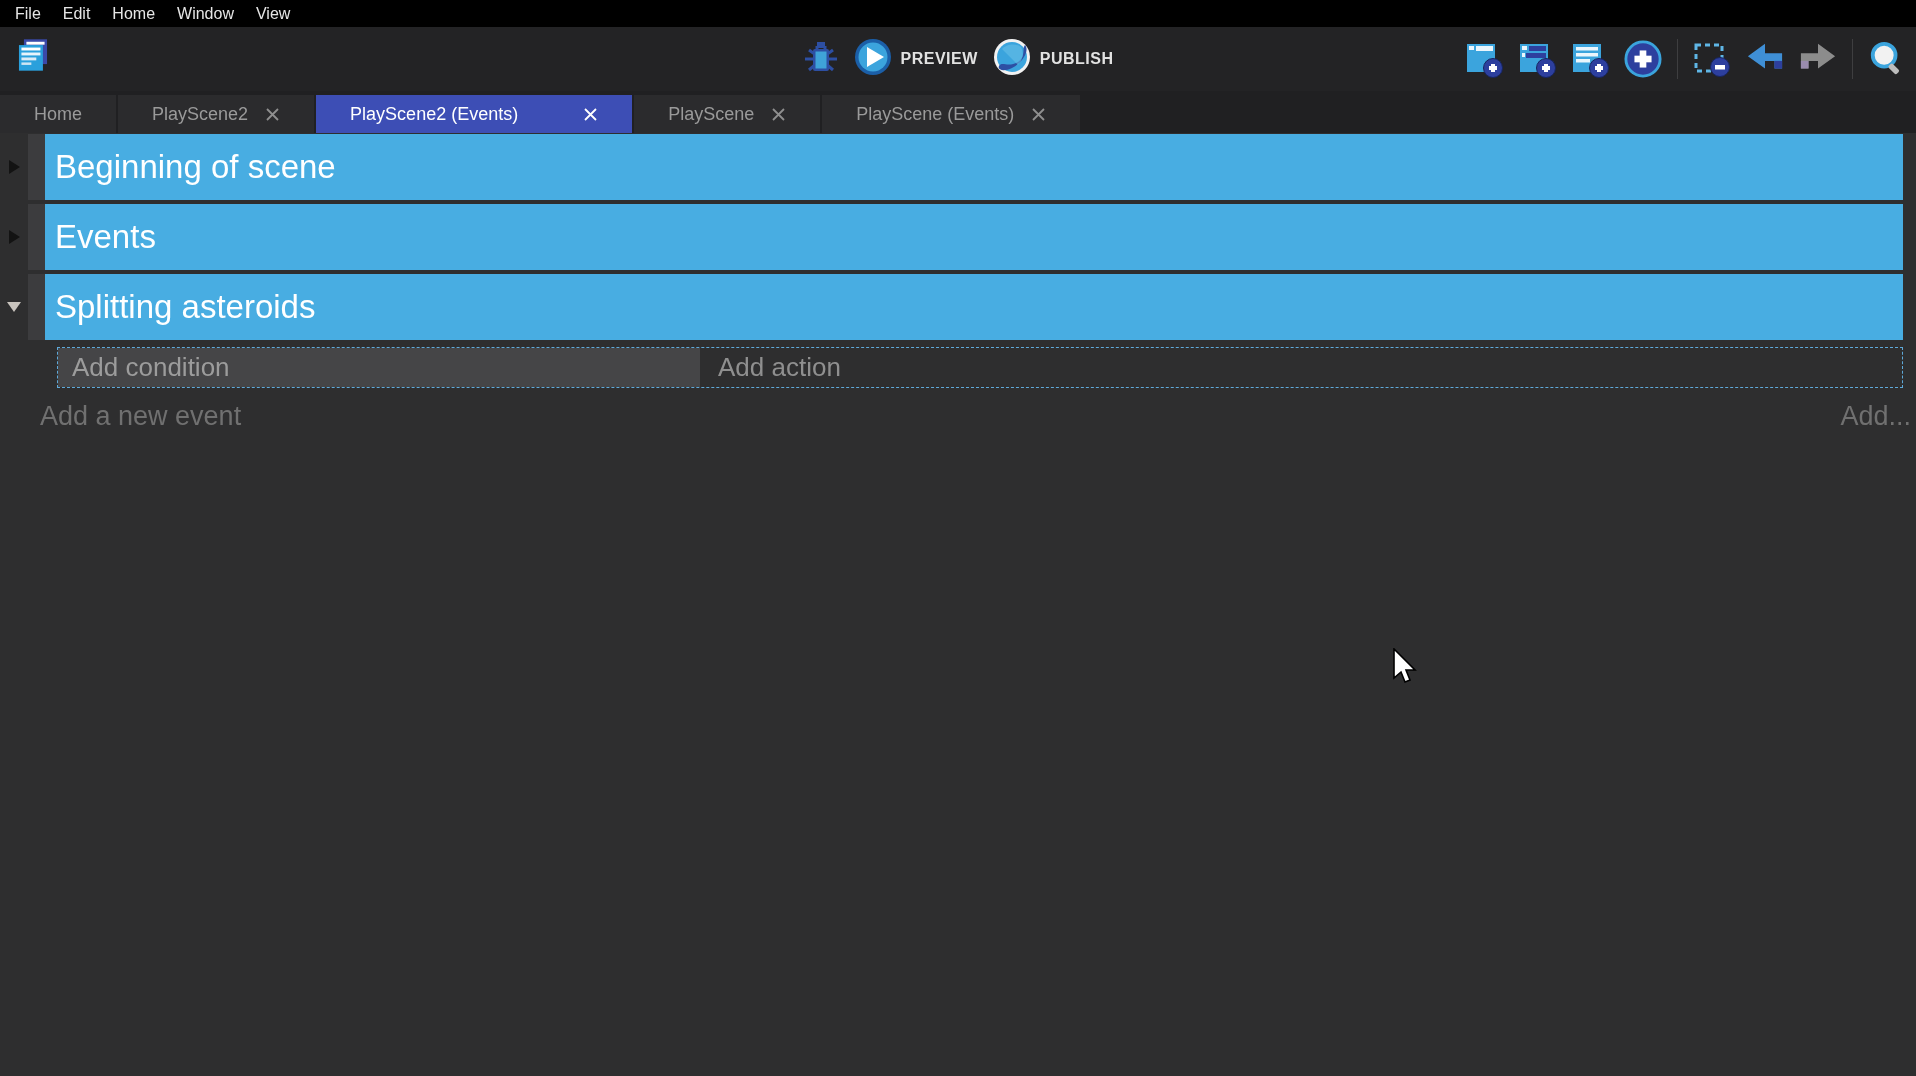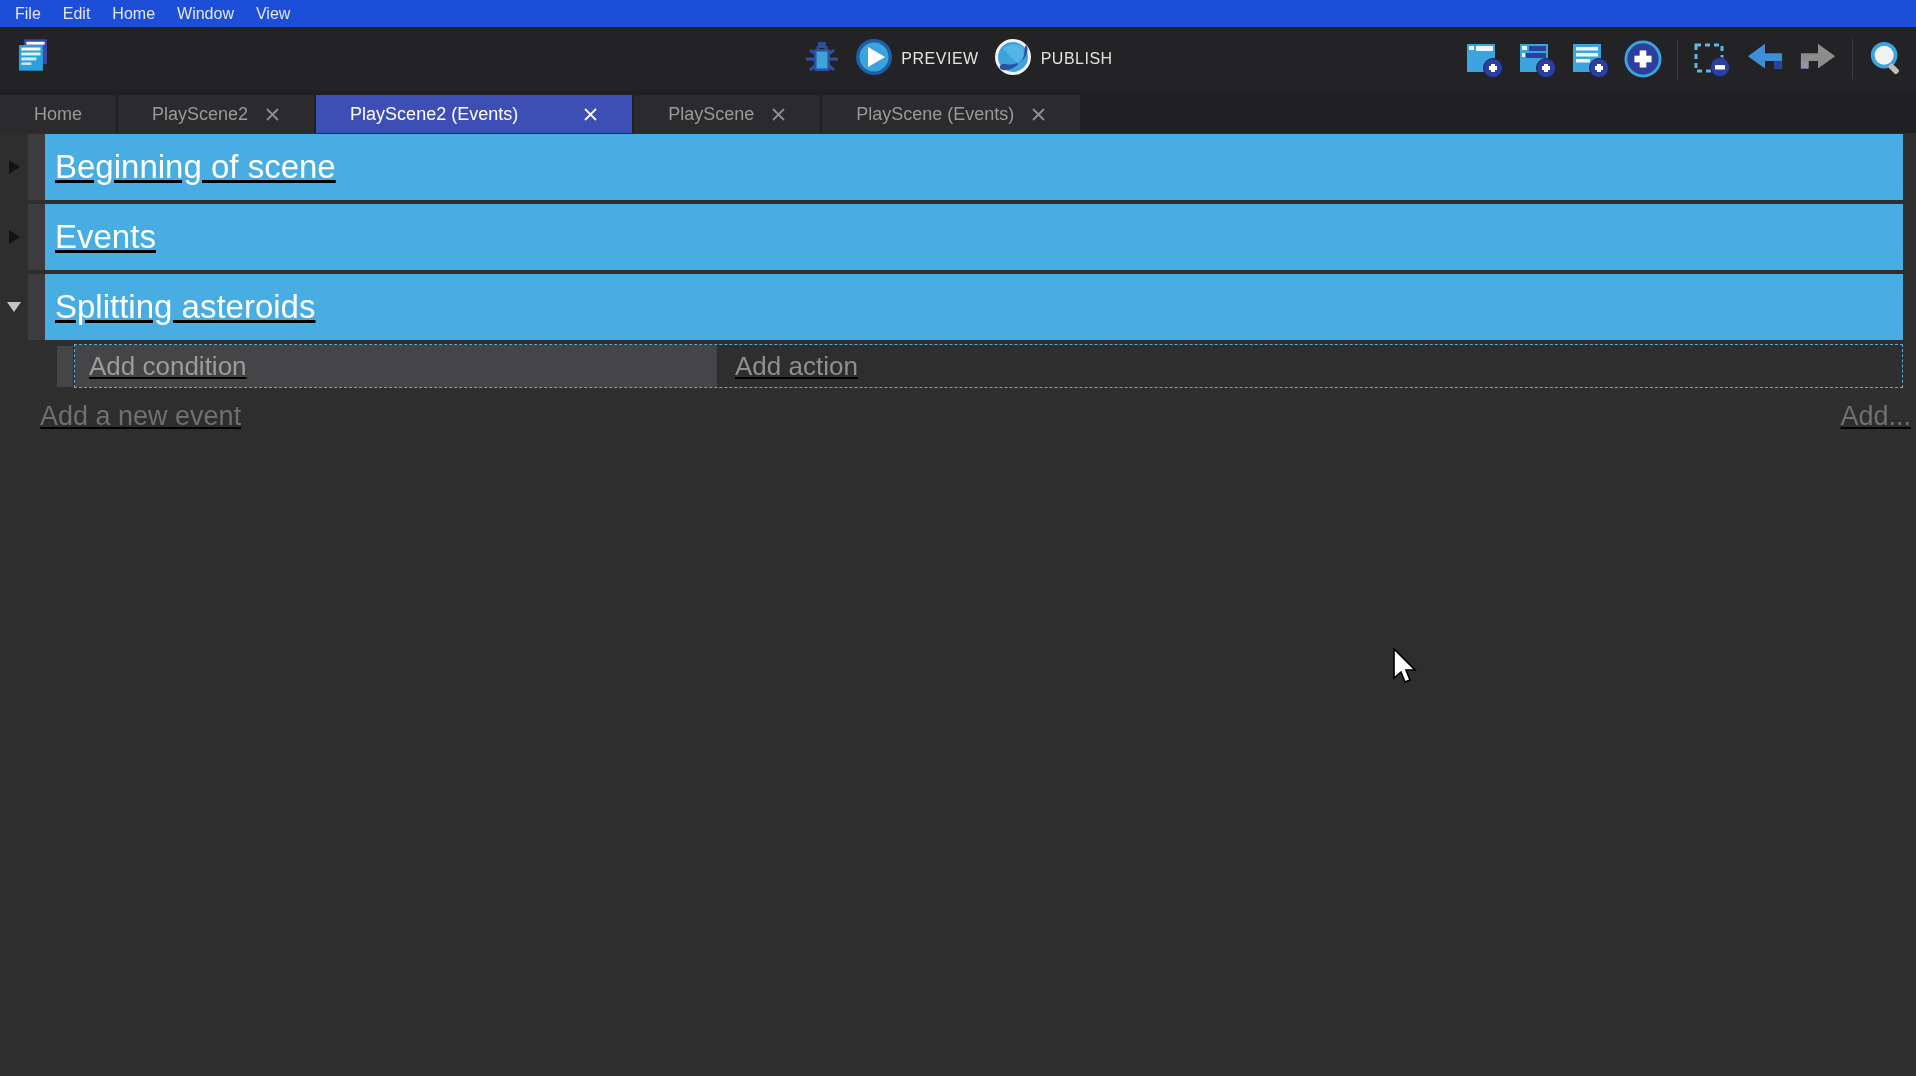--- a/index.html
+++ b/index.html
@@ -5,34 +5,34 @@
   * { margin:0; padding:0; box-sizing:border-box; }
   html,body { width:1916px; height:1076px; overflow:hidden; }
   body {
     background:#2e2e2f;
     font-family:"Liberation Sans", sans-serif;
     position:relative;
   }
 
   
   .menubar {
-    height:27px; background:#1d4ed8; display:flex; align-items:center;
+    height:27px; background:#000000; display:flex; align-items:center;
     padding-left:4px;
   }
   .menubar .menu-item {
     color:#e6e6e6; font-size:16px; padding:0 11px; height:100%;
     display:flex; align-items:center; cursor:default;
   }
 
   
   .toolbar { height:64px; background:#232325; position:relative; }
   .logo { position:absolute; left:14px; top:9px; width:46px; height:46px; }
   .toolbar-center {
     position:absolute; left:0; right:0; top:0; height:64px;
-    display:flex; align-items:center; justify-content:center; gap:14px;
+    display:flex; align-items:center; justify-content:center; gap:14px;font-weight:bold;
   }
   .tb-btn { display:flex; align-items:center; gap:8px; cursor:pointer; }
   .tb-label { color:#e2e2e2; font-size:16px; letter-spacing:0.5px; }
   .toolbar-right {
     position:absolute; right:10px; top:0; height:64px;
     display:flex; align-items:center; gap:15px;
   }
   .tb-sep { width:1px; height:40px; background:#3e3e40; }
   .icon-btn { width:38px; height:38px; display:flex; align-items:center; justify-content:center; cursor:pointer; }
 
@@ -43,40 +43,40 @@
   .tab {
     height:38px; background:#2b2b2d; color:#9a9a9a; font-size:18px;
     display:flex; align-items:center; padding:0 34px; margin-right:2px;
     cursor:pointer; white-space:nowrap;
   }
   .tab .tab-close { margin-left:17px; display:flex; align-items:center; }
   .tab.active { background:#3d4eb5; color:#ffffff;gap:48px; }
   .tab-close svg { display:block; }
 
   
-  .events { padding-top:1px;text-decoration:underline; }
+  .events { padding-top:1px; }
   .event-row { display:flex; align-items:stretch; height:66px; margin:0 13px 4px 0; }
   .fold-gutter { width:28px; display:flex; align-items:center; justify-content:center; cursor:pointer; }
   .tri-right {
     width:0; height:0;
     border-left:11px solid #131313; border-top:7px solid transparent;
     border-bottom:7px solid transparent;
   }
   .tri-down {
     width:0; height:0;
     border-top:10px solid #c9c4be; border-left:7px solid transparent;
     border-right:7px solid transparent;
   }
   .handle { width:17px; background:#3c3c3e; }
   .group-bar {
     flex:1; background:#48ade2; color:#ffffff; font-size:33px;
     display:flex; align-items:center; padding-left:10px; cursor:pointer;
   }
 
-  .empty-event-row { display:flex; margin:4px 13px 0 57px; height:44px; }
+  .empty-event-row { display:flex; margin:4px 13px 0 57px; height:44px;flex-direction:column; }
   .sub-handle { width:16px; background:#454547; margin:2px 1px 1px 0; }
   .selection-box { flex:1; border:1px dashed #5fa9d9; display:flex; }
   .cond-cell {
     width:642px; background:#454547; color:#9c9c9c; font-size:26px;
     display:flex; align-items:center; padding-left:14px; cursor:pointer;
   }
   .action-cell {
     flex:1; color:#8f8f8f; font-size:26px;
     display:flex; align-items:center; padding-left:18px; cursor:pointer;
   }

